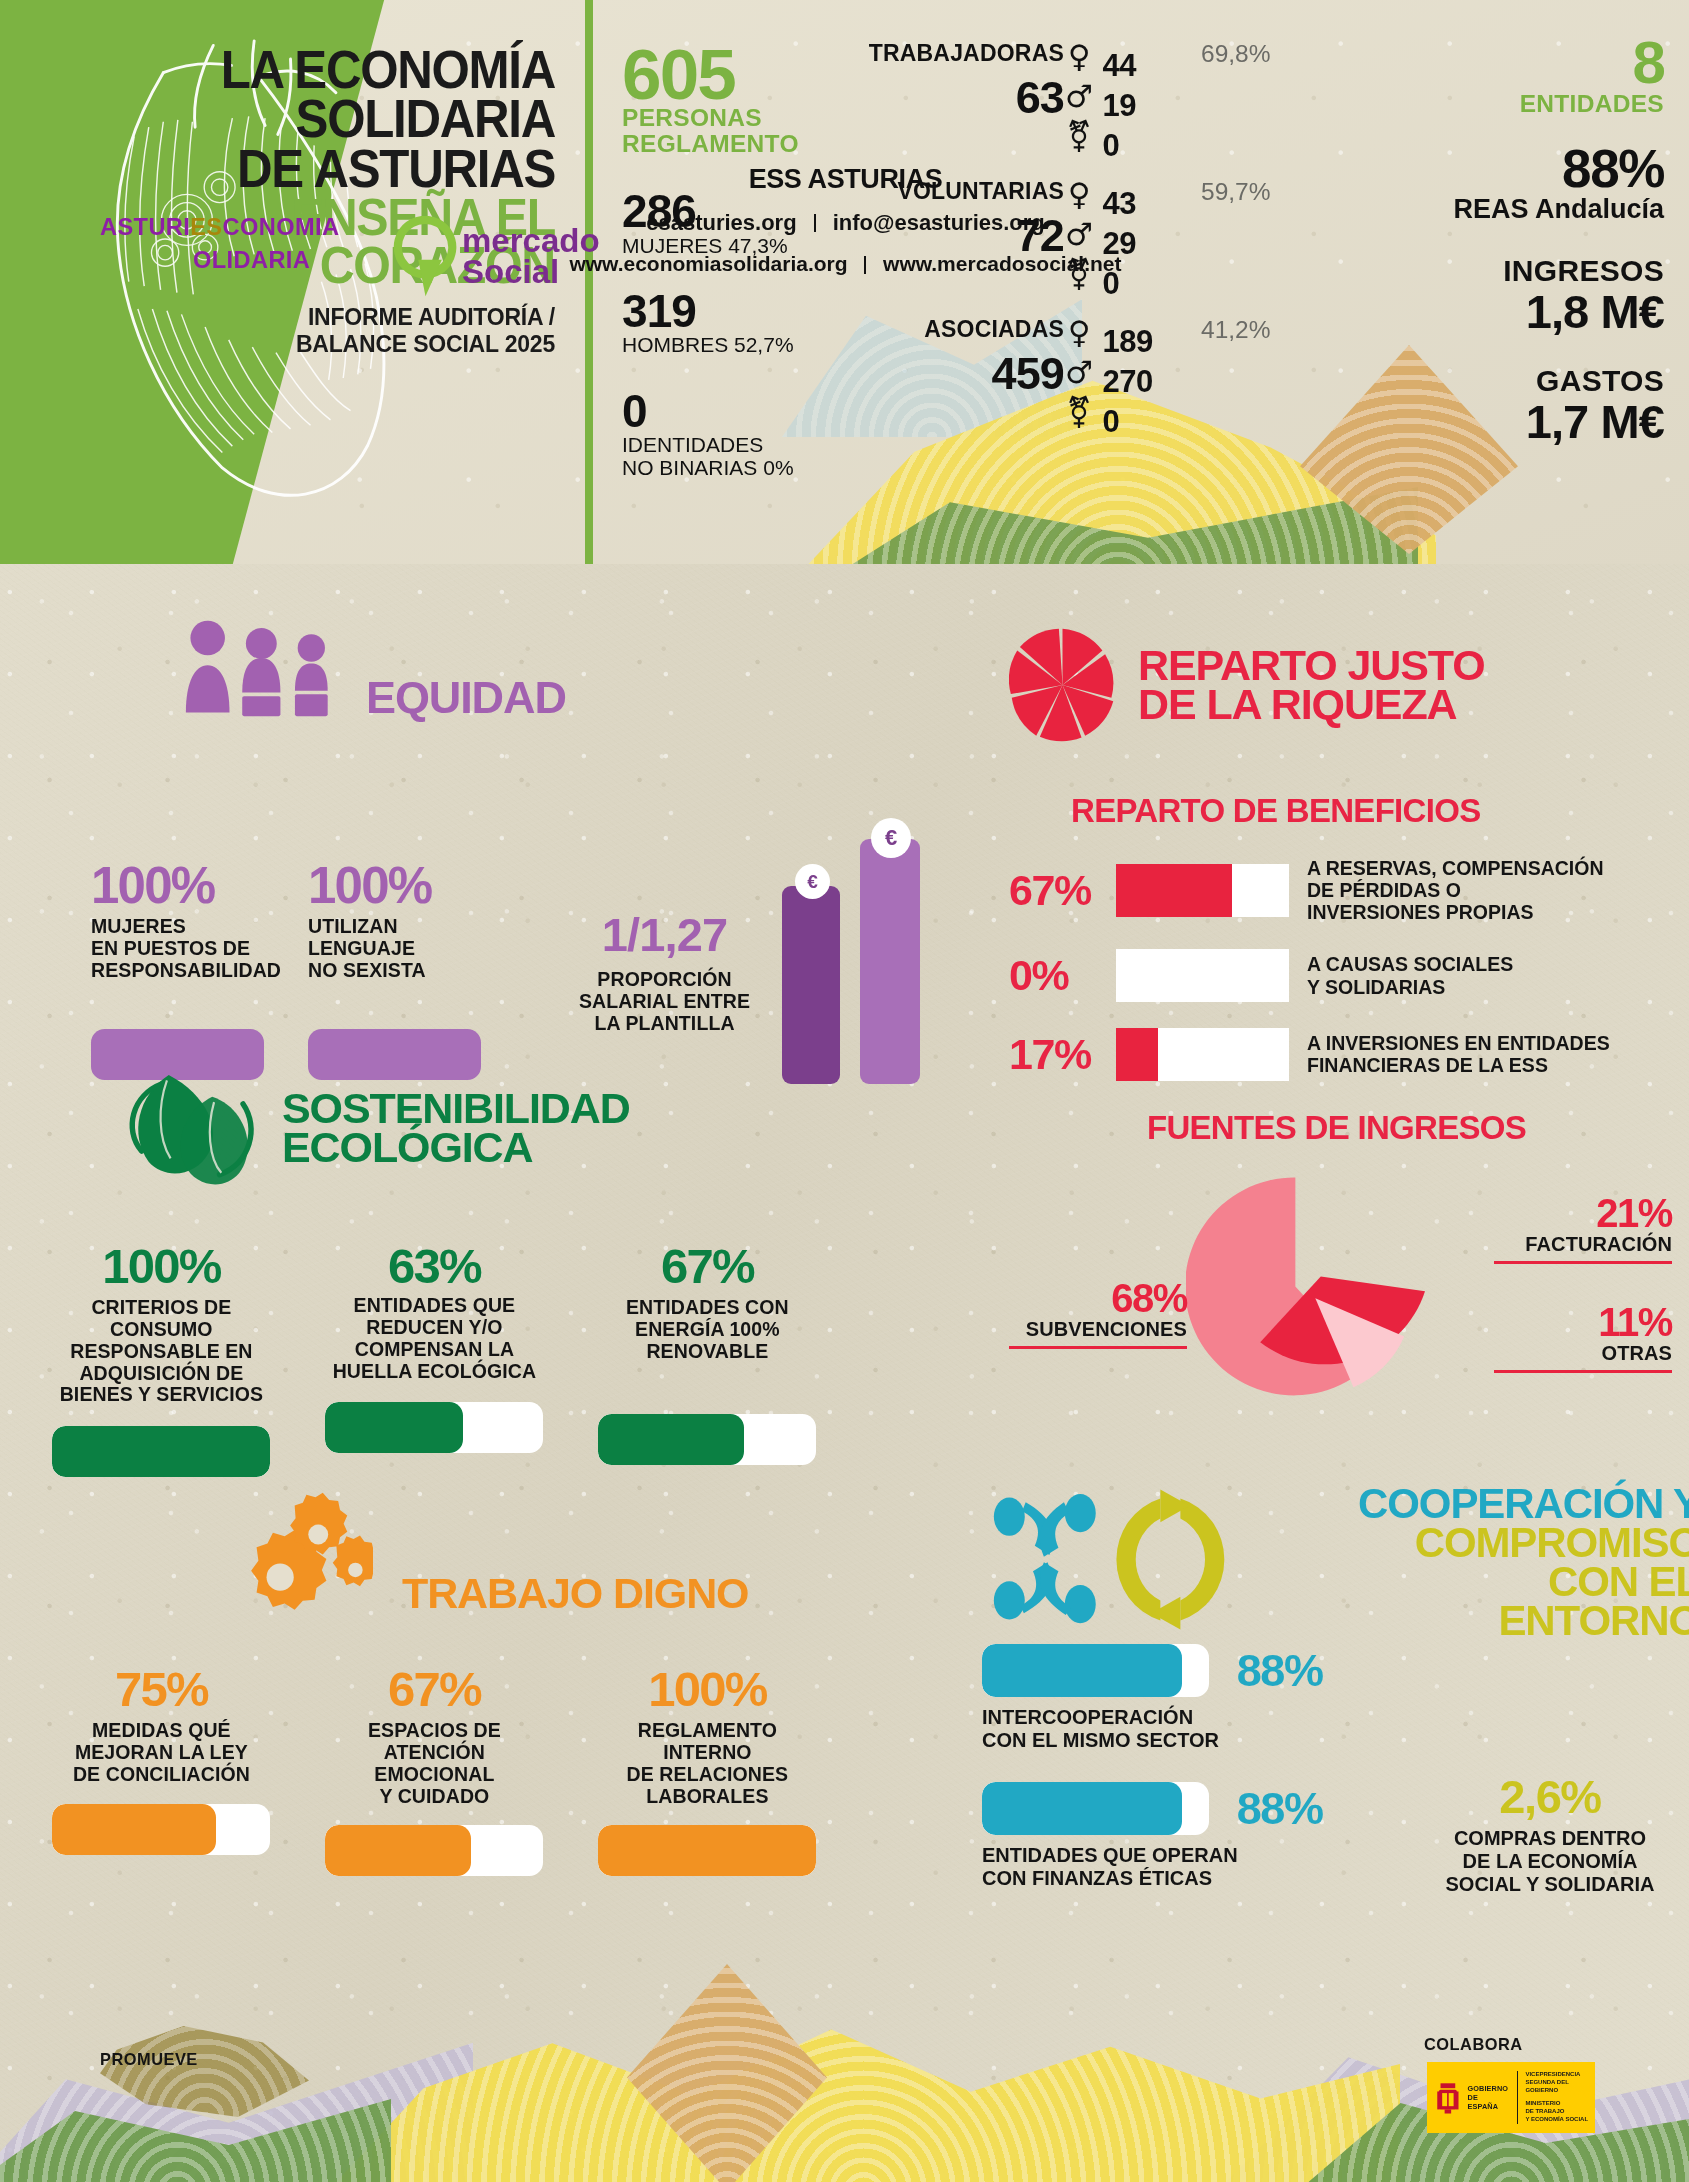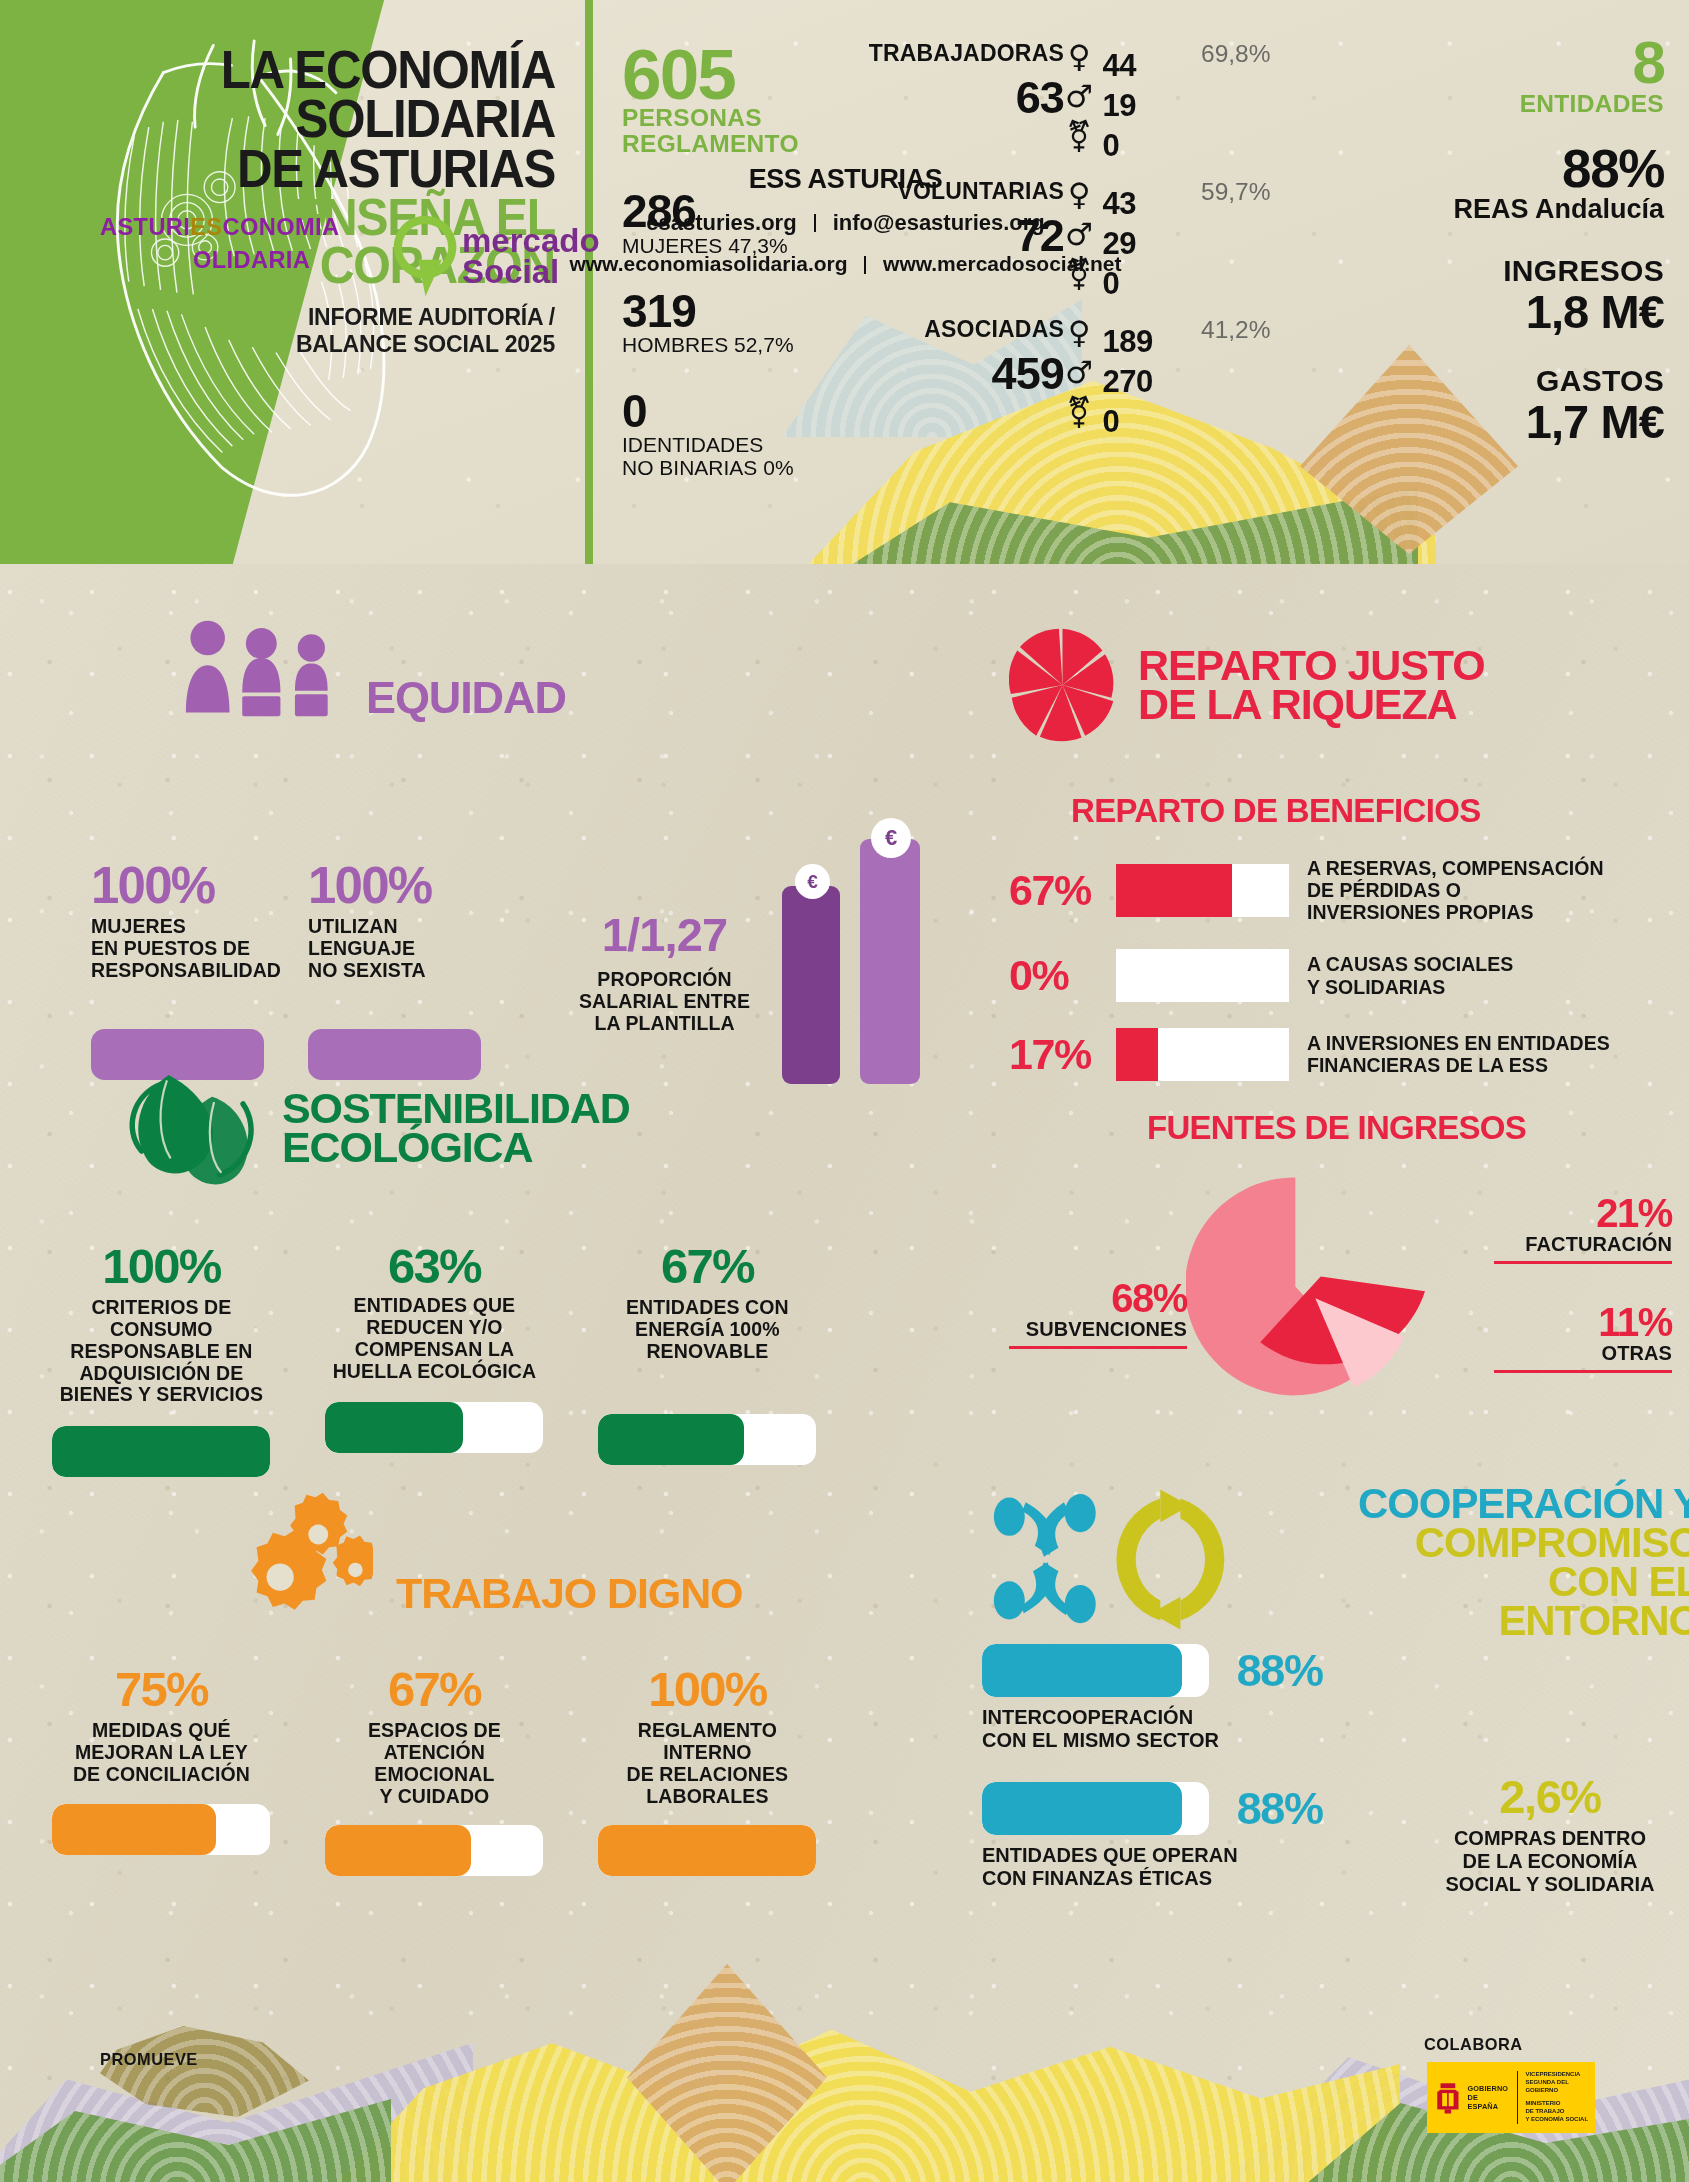--- a/index.html
+++ b/index.html
@@ -150,21 +150,21 @@
   .sost { position:absolute; left:36px; top:1064px; width:873px; }
   .so-head { display:flex; align-items:center; gap:19px; margin-left:82px; }
   .so-title { color:#0b8043; font-size:43px; }
   .so-cols { display:flex; margin-top:53px; margin-left:16.4px; }
   .so-col { width:218px; margin-right:55px; text-align:center; }
   .so-pct { color:#0b8043; font-size:49px; }
   .so-bar { margin-top:20px; height:51px; background:#fff; border-radius:13.6px; position:relative; overflow:hidden; }
   .so-fill { position:absolute; left:0; top:0; bottom:0; background:#0b8043; border-radius:13.6px; }
   
   .trab { position:absolute; left:36px; top:1491px; width:873px; }
-  .tr-head { display:flex; align-items:flex-end; gap:23px; margin-left:164px; }
+  .tr-head { display:flex; align-items:flex-end; gap:29px; margin-left:164px; }
   .tr-title { color:#f29222; font-size:43px; }
   .tr-cols { display:flex; margin-top:40px; margin-left:16.4px; }
   .tr-col { width:218px; margin-right:55px; text-align:center; }
   .tr-pct { color:#f29222; font-size:49px; }
   .tr-bar { margin-top:18px; height:51px; background:#fff; border-radius:13.6px; position:relative; overflow:hidden; }
   .tr-fill { position:absolute; left:0; top:0; bottom:0; background:#f29222; border-radius:13.6px; }
   
   .coop { position:absolute; left:982px; top:1482px; width:718px; height:418px; }
   .co-icons { position:absolute; left:0; top:0; width:273px; height:155px; }
   .co-title { position:absolute; right:0; top:1.8px; width:418px; text-align:right; }

